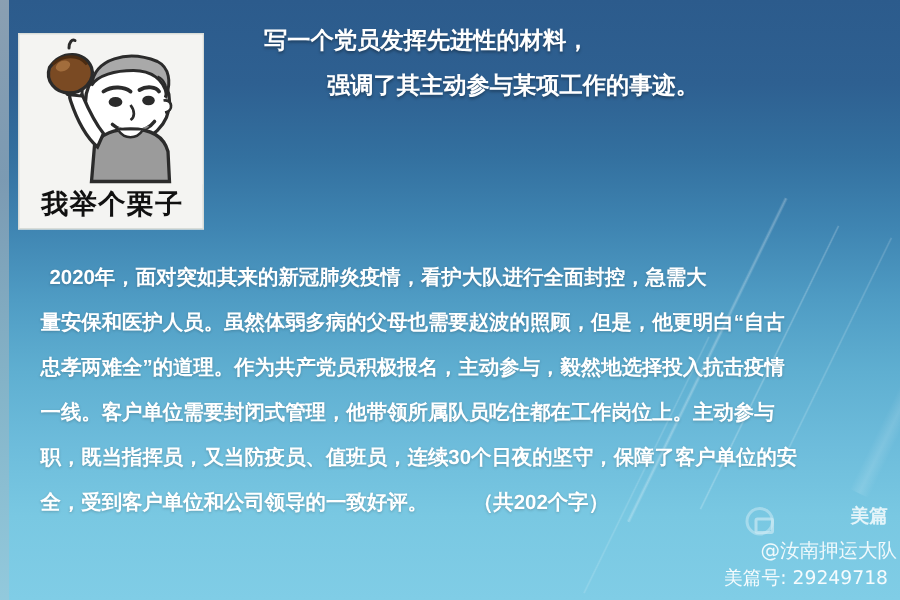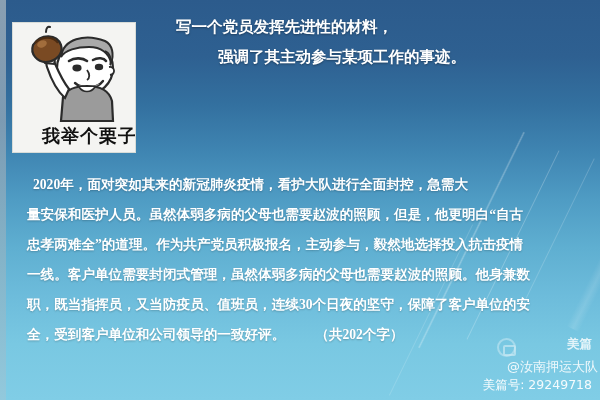--- a/index.html
+++ b/index.html
@@ -50,21 +50,21 @@
   #meme-card {
     position:absolute; left:12px; top:22px;
     width:124px; height:131px;
     background:#f4f4f2;
     border:1px solid #d8dcd8;
     overflow:hidden;
   }
   #meme-art { position:absolute; left:0; top:0; width:124px; height:100px; }
   #meme-caption {
     position:absolute; left:0; bottom:4px; width:124px;
-    text-align:right;
+    text-align:center;
     font-family:"DejaVu Sans",sans-serif;
     font-size:18px; font-weight:bold; color:#111;
     letter-spacing:1px;
   }
 
   
   #headline {
     position:absolute; left:150px; top:12px; width:450px;
     color:#ffffff;
     font-size:15.5px; font-weight:bold;
@@ -85,21 +85,21 @@
   #subject .sj-1 { display:block; padding-left:48px; line-height:27px; }
   #subject .sj-2 { display:block; padding-left:0px;  line-height:27px; }
 
   
   #body-text {
     position:absolute; left:27px; top:170px; width:556px;
     color:#ffffff;
     font-size:13.6px; font-weight:bold;
     line-height:30px;
     text-shadow:0 1px 2px rgba(0,0,0,.22);
-    font-family:Liberation Serif, serif;
+    font-family:Liberation Sans, sans-serif;
   }
   #body-text .bl { display:block; white-space:nowrap; }
   #body-text .bl-1 { padding-left:6px; }
   #body-text .charcount { padding-left:30px; }
 
   
   #wm-logo {
     position:absolute; right:84px; top:338px;
     width:19px; height:19px; border-radius:50%;
     border:2px solid rgba(255,255,255,.55);
@@ -187,21 +187,21 @@
     <span class="hl-2">强调了其主动参与某项工作的事迹。</span>
   </div>
 
   <div id="subject">
   </div>
 
   <div id="body-text">
     <span class="bl bl-1">2020年，面对突如其来的新冠肺炎疫情，看护大队进行全面封控，急需大</span>
     <span class="bl">量安保和医护人员。虽然体弱多病的父母也需要赵波的照顾，但是，他更明白“自古</span>
     <span class="bl">忠孝两难全”的道理。作为共产党员积极报名，主动参与，毅然地选择投入抗击疫情</span>
-    <span class="bl">一线。客户单位需要封闭式管理，虽然体弱多病的父母也需要赵波的照顾。他身兼数</span>
+    <span class="bl">一线。客户单位需要封闭式管理，他带领所属队员吃住都在工作岗位上。主动参与</span>
     <span class="bl">职，既当指挥员，又当防疫员、值班员，连续30个日夜的坚守，保障了客户单位的安</span>
     <span class="bl"><span>全，受到客户单位和公司领导的一致好评。</span><span class="charcount">（共202个字）</span></span>
   </div>
 
   <div id="wm-logo"></div>
   <div id="wm-brand">美篇</div>
   <div id="wm-handle">@汝南押运大队</div>
   <div id="wm-id">美篇号: 29249718</div>
 
 </div>

